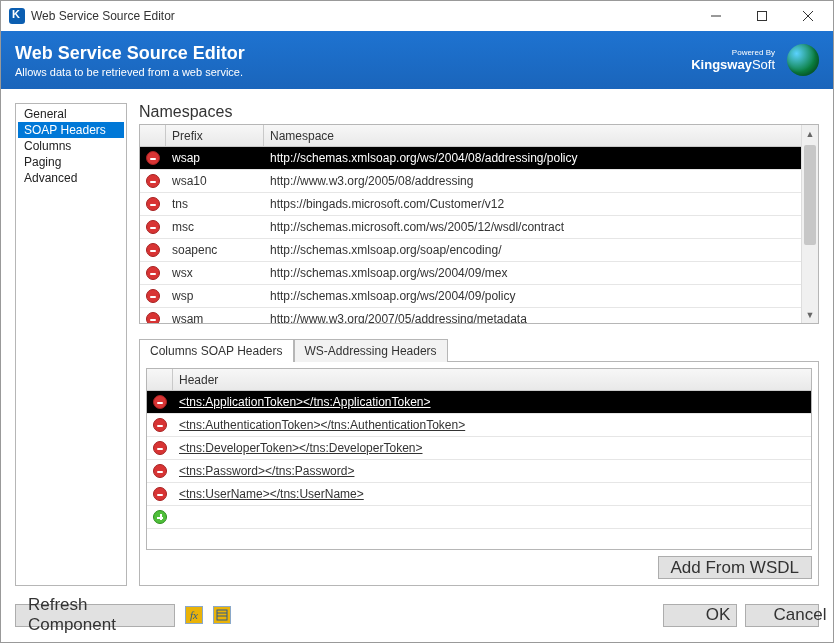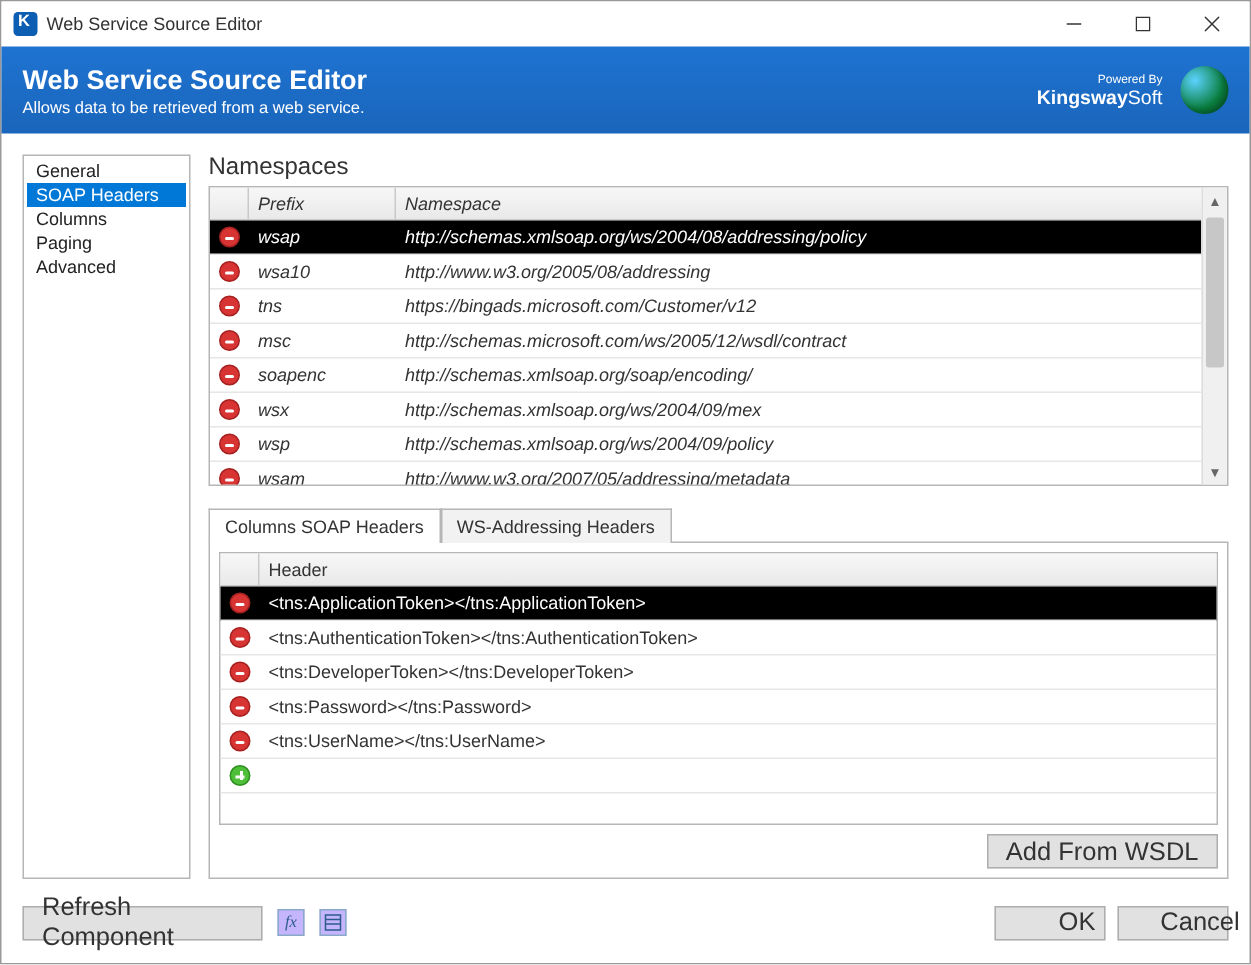--- a/index.html
+++ b/index.html
@@ -30,21 +30,21 @@
 
 .nav { width:112px; border:1px solid #b6b6b6; padding:2px 2px; }
 .nav-item { padding:1px 6px; font-size:12px; color:#222; cursor:default; }
 .nav-item.sel { background:#0078d7; color:#fff; }
 
 .main { flex:1; display:flex; flex-direction:column; min-height:0; }
 
 .section-label { font-size:16px; margin-bottom:3px; }
 
 .grid-wrap { border:1px solid #b6b6b6; position:relative; display:flex; min-height:0; }
-.grid { flex:1; overflow:hidden;font-style:italic; }
+.grid { flex:1; overflow:hidden; }
 .grid-head { display:flex; background: linear-gradient(#f7f7f7,#e9e9e9); border-bottom:1px solid #c9c9c9; height:22px; align-items:center; }
 .col-icon { width:26px; border-right:1px solid #c9c9c9; height:100%; }
 .col-prefix { width:98px; padding-left:6px; border-right:1px solid #c9c9c9; height:100%; display:flex; align-items:center; }
 .col-ns { flex:1; padding-left:6px; height:100%; display:flex; align-items:center; }
 .grid-body { }
 .grid-row { display:flex; height:23px; align-items:center; border-bottom:1px solid #e6e6e6; }
 .grid-row.sel { background:#000000; color:#fff; }
 .cell-icon { width:26px; display:flex; align-items:center; justify-content:center; }
 .minus { width:14px; height:14px; border-radius:50%; background:#d83434; border:1px solid #a72121; position:relative; }
 .minus::after{content:""; position:absolute; left:3px; right:3px; top:6px; height:2px; background:#fff; border-radius:1px;}
@@ -60,30 +60,30 @@
 .thumb { position:absolute; left:2px; right:2px; top:20px; height:100px; background:#c7c7c7; border-radius:2px; }
 
 .tabs-wrap { margin-top:14px; flex:1; display:flex; flex-direction:column; min-height:0; }
 .tabs { display:flex; gap:0; position:relative; top:1px; }
 .tab { border:1px solid #b6b6b6; border-bottom:none; background:#f2f2f2; padding:4px 10px; font-size:12px; }
 .tab.active { background:#fff; position:relative; z-index:2; }
 .tab-pane { border:1px solid #b6b6b6; flex:1; display:flex; flex-direction:column; background:#fff; padding:6px 6px 6px 6px; min-height:0; }
 
 .hdr-grid-wrap { border:1px solid #b6b6b6; display:flex; flex-direction:column; flex:1; min-height:0; }
 .col-header { flex:1; padding-left:6px; height:100%; display:flex; align-items:center; }
-.cell-hdr { flex:1; padding-left:6px; white-space:nowrap; overflow:hidden; }
+.cell-hdr { flex:1; padding-left:6px; white-space:nowrap; overflow:hidden;text-decoration:underline; }
 
 .pane-footer { display:flex; justify-content:flex-end; margin-top:6px; }
 .btn { border:1px solid #adadad; background:#e1e1e1; height:23px; padding:0 12px; font-size:17px; display:inline-flex; align-items:center; justify-content:center; }
 
 
 .footer { height:44px; border-top:0; display:flex; align-items:center; padding:0 14px 10px 14px; margin-top:12px; }
 .footer .left { display:flex; align-items:center; gap:10px; }
 .footer .spacer { flex:1; }
-.iconbtn { width:18px; height:18px; border:1px solid #8aa8c9; display:inline-flex; align-items:center; justify-content:center; font-size:11px; color:#2d5b8e; background:#c4b5fd; }
+.iconbtn { width:18px; height:18px; border:1px solid #8aa8c9; display:inline-flex; align-items:center; justify-content:center; font-size:11px; color:#2d5b8e; background:#eab308; }
 .btn-wide { width:160px; }
 .btn-std { width:74px;padding-left:48px; }
 </style>
 </head>
 <body>
 
 <div class="window">
 
   <div class="titlebar">
     <div class="app-icon"></div>

